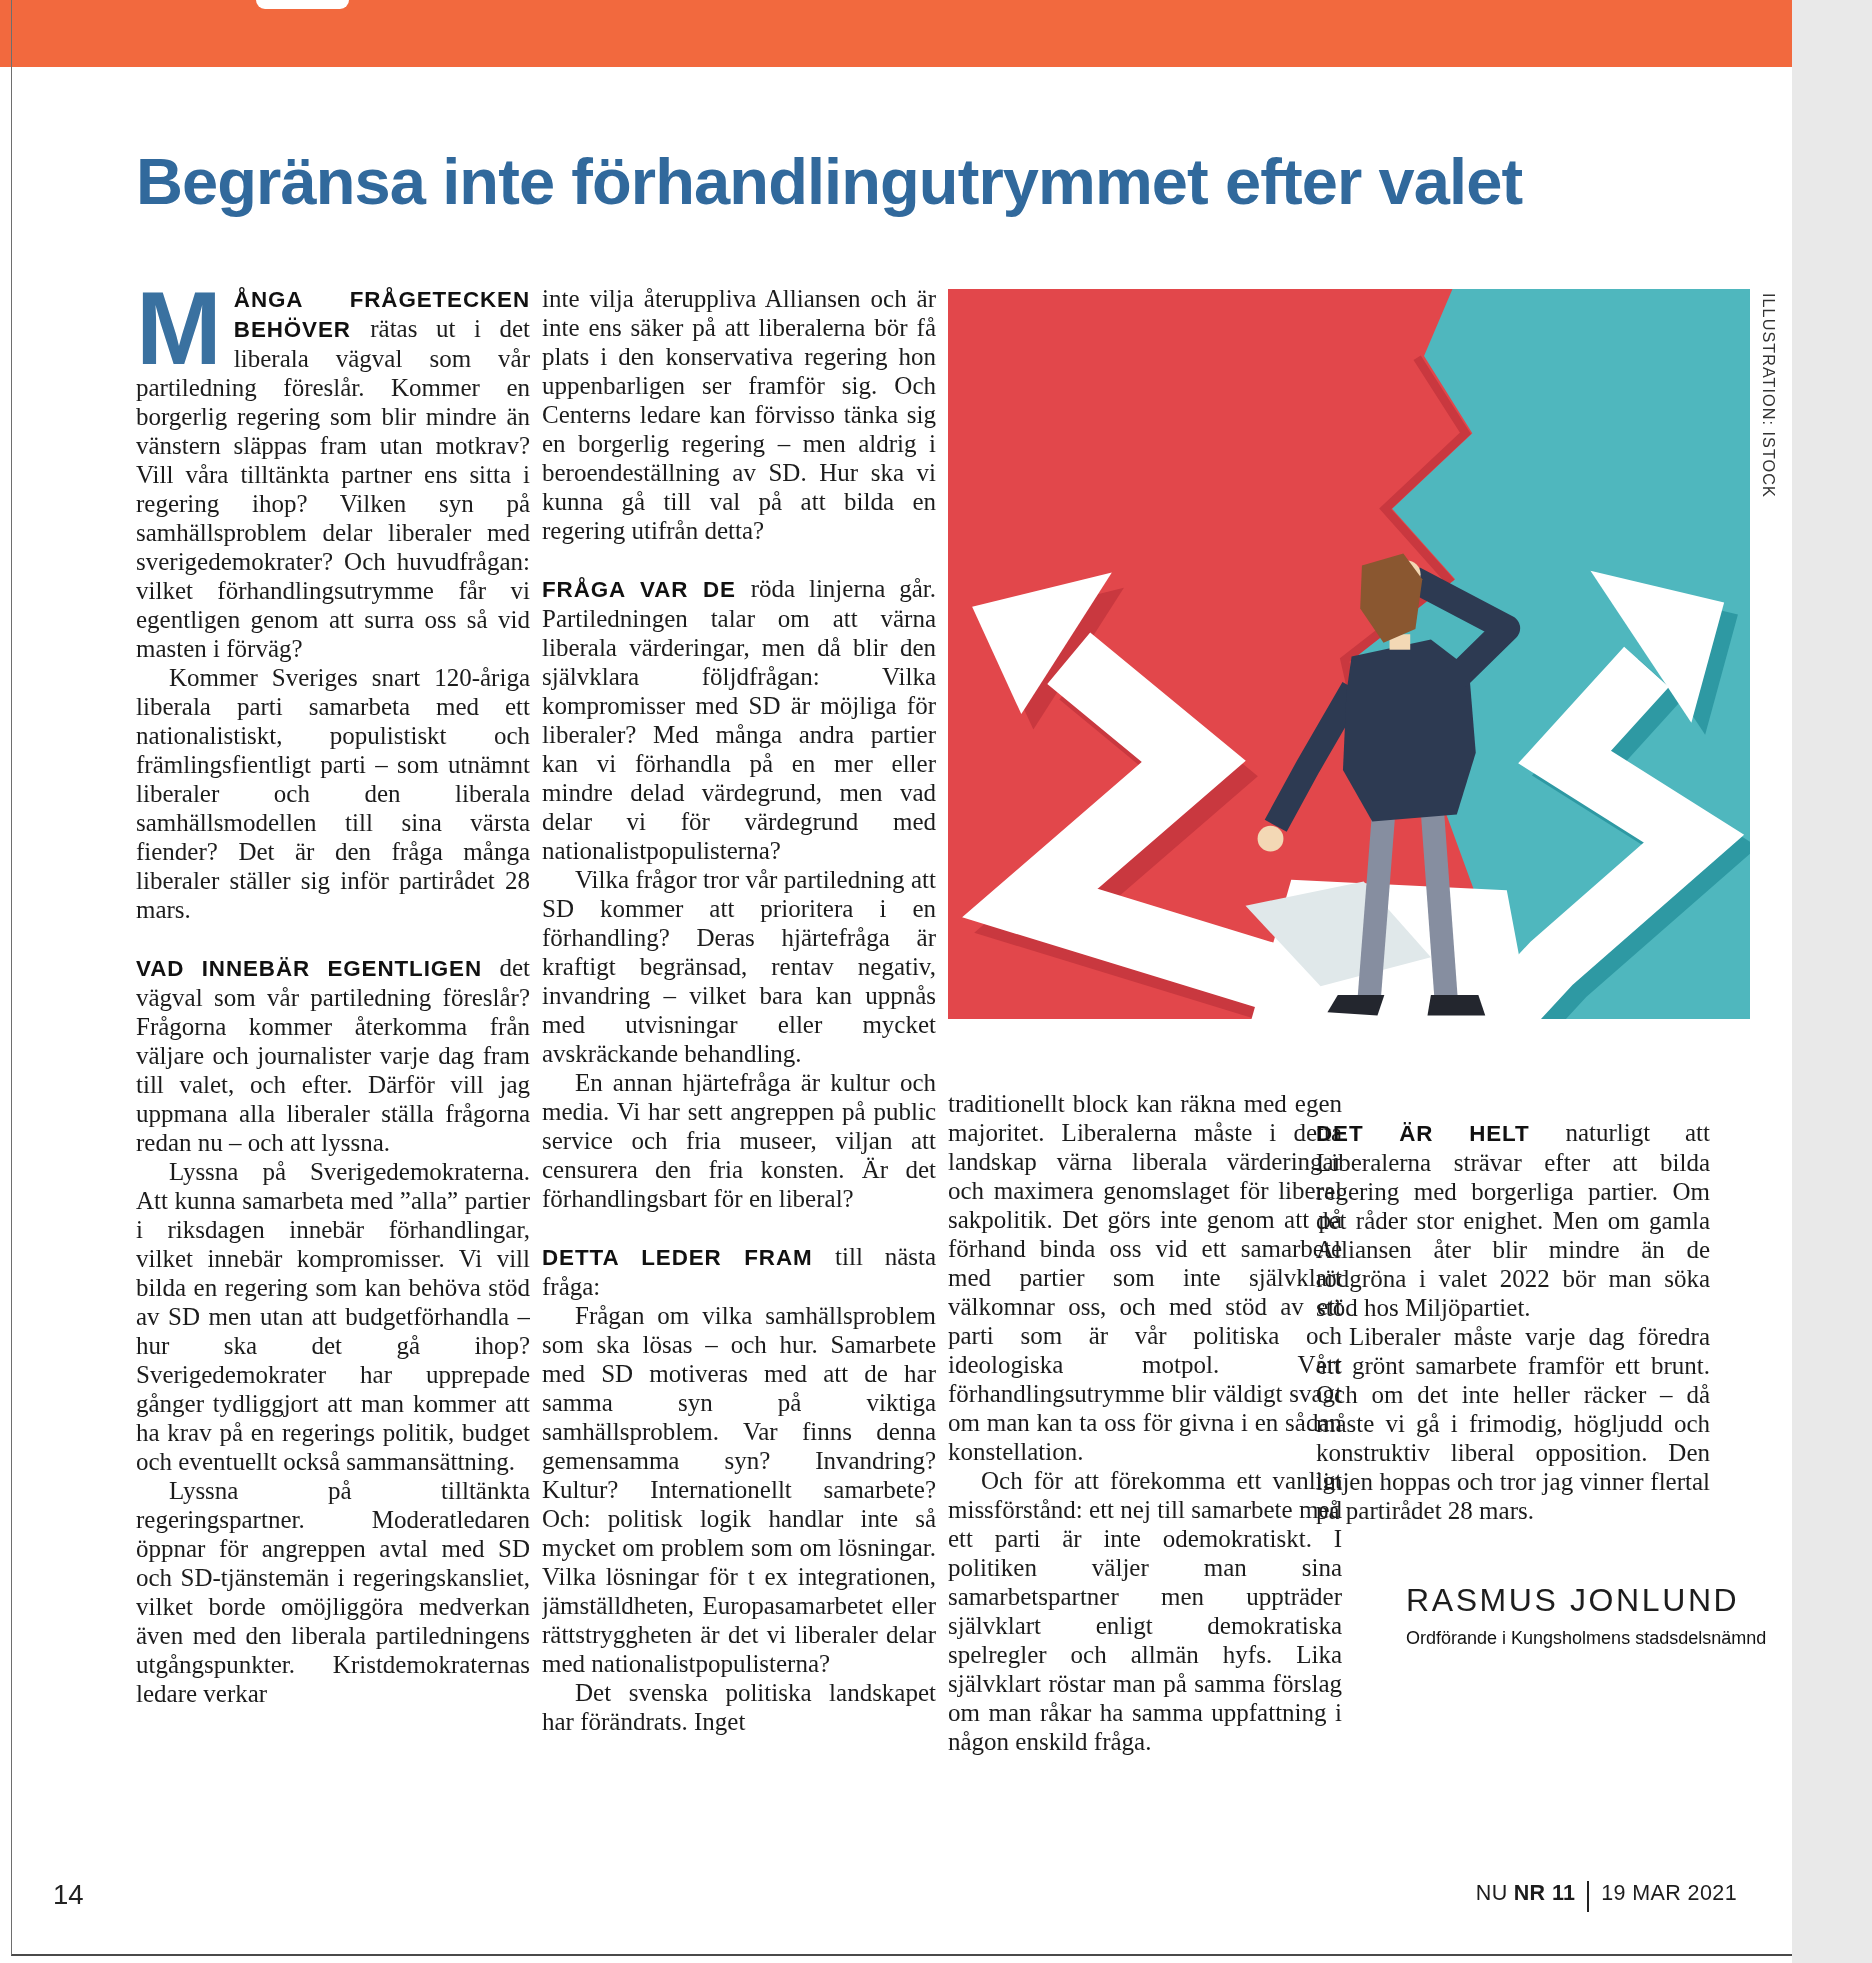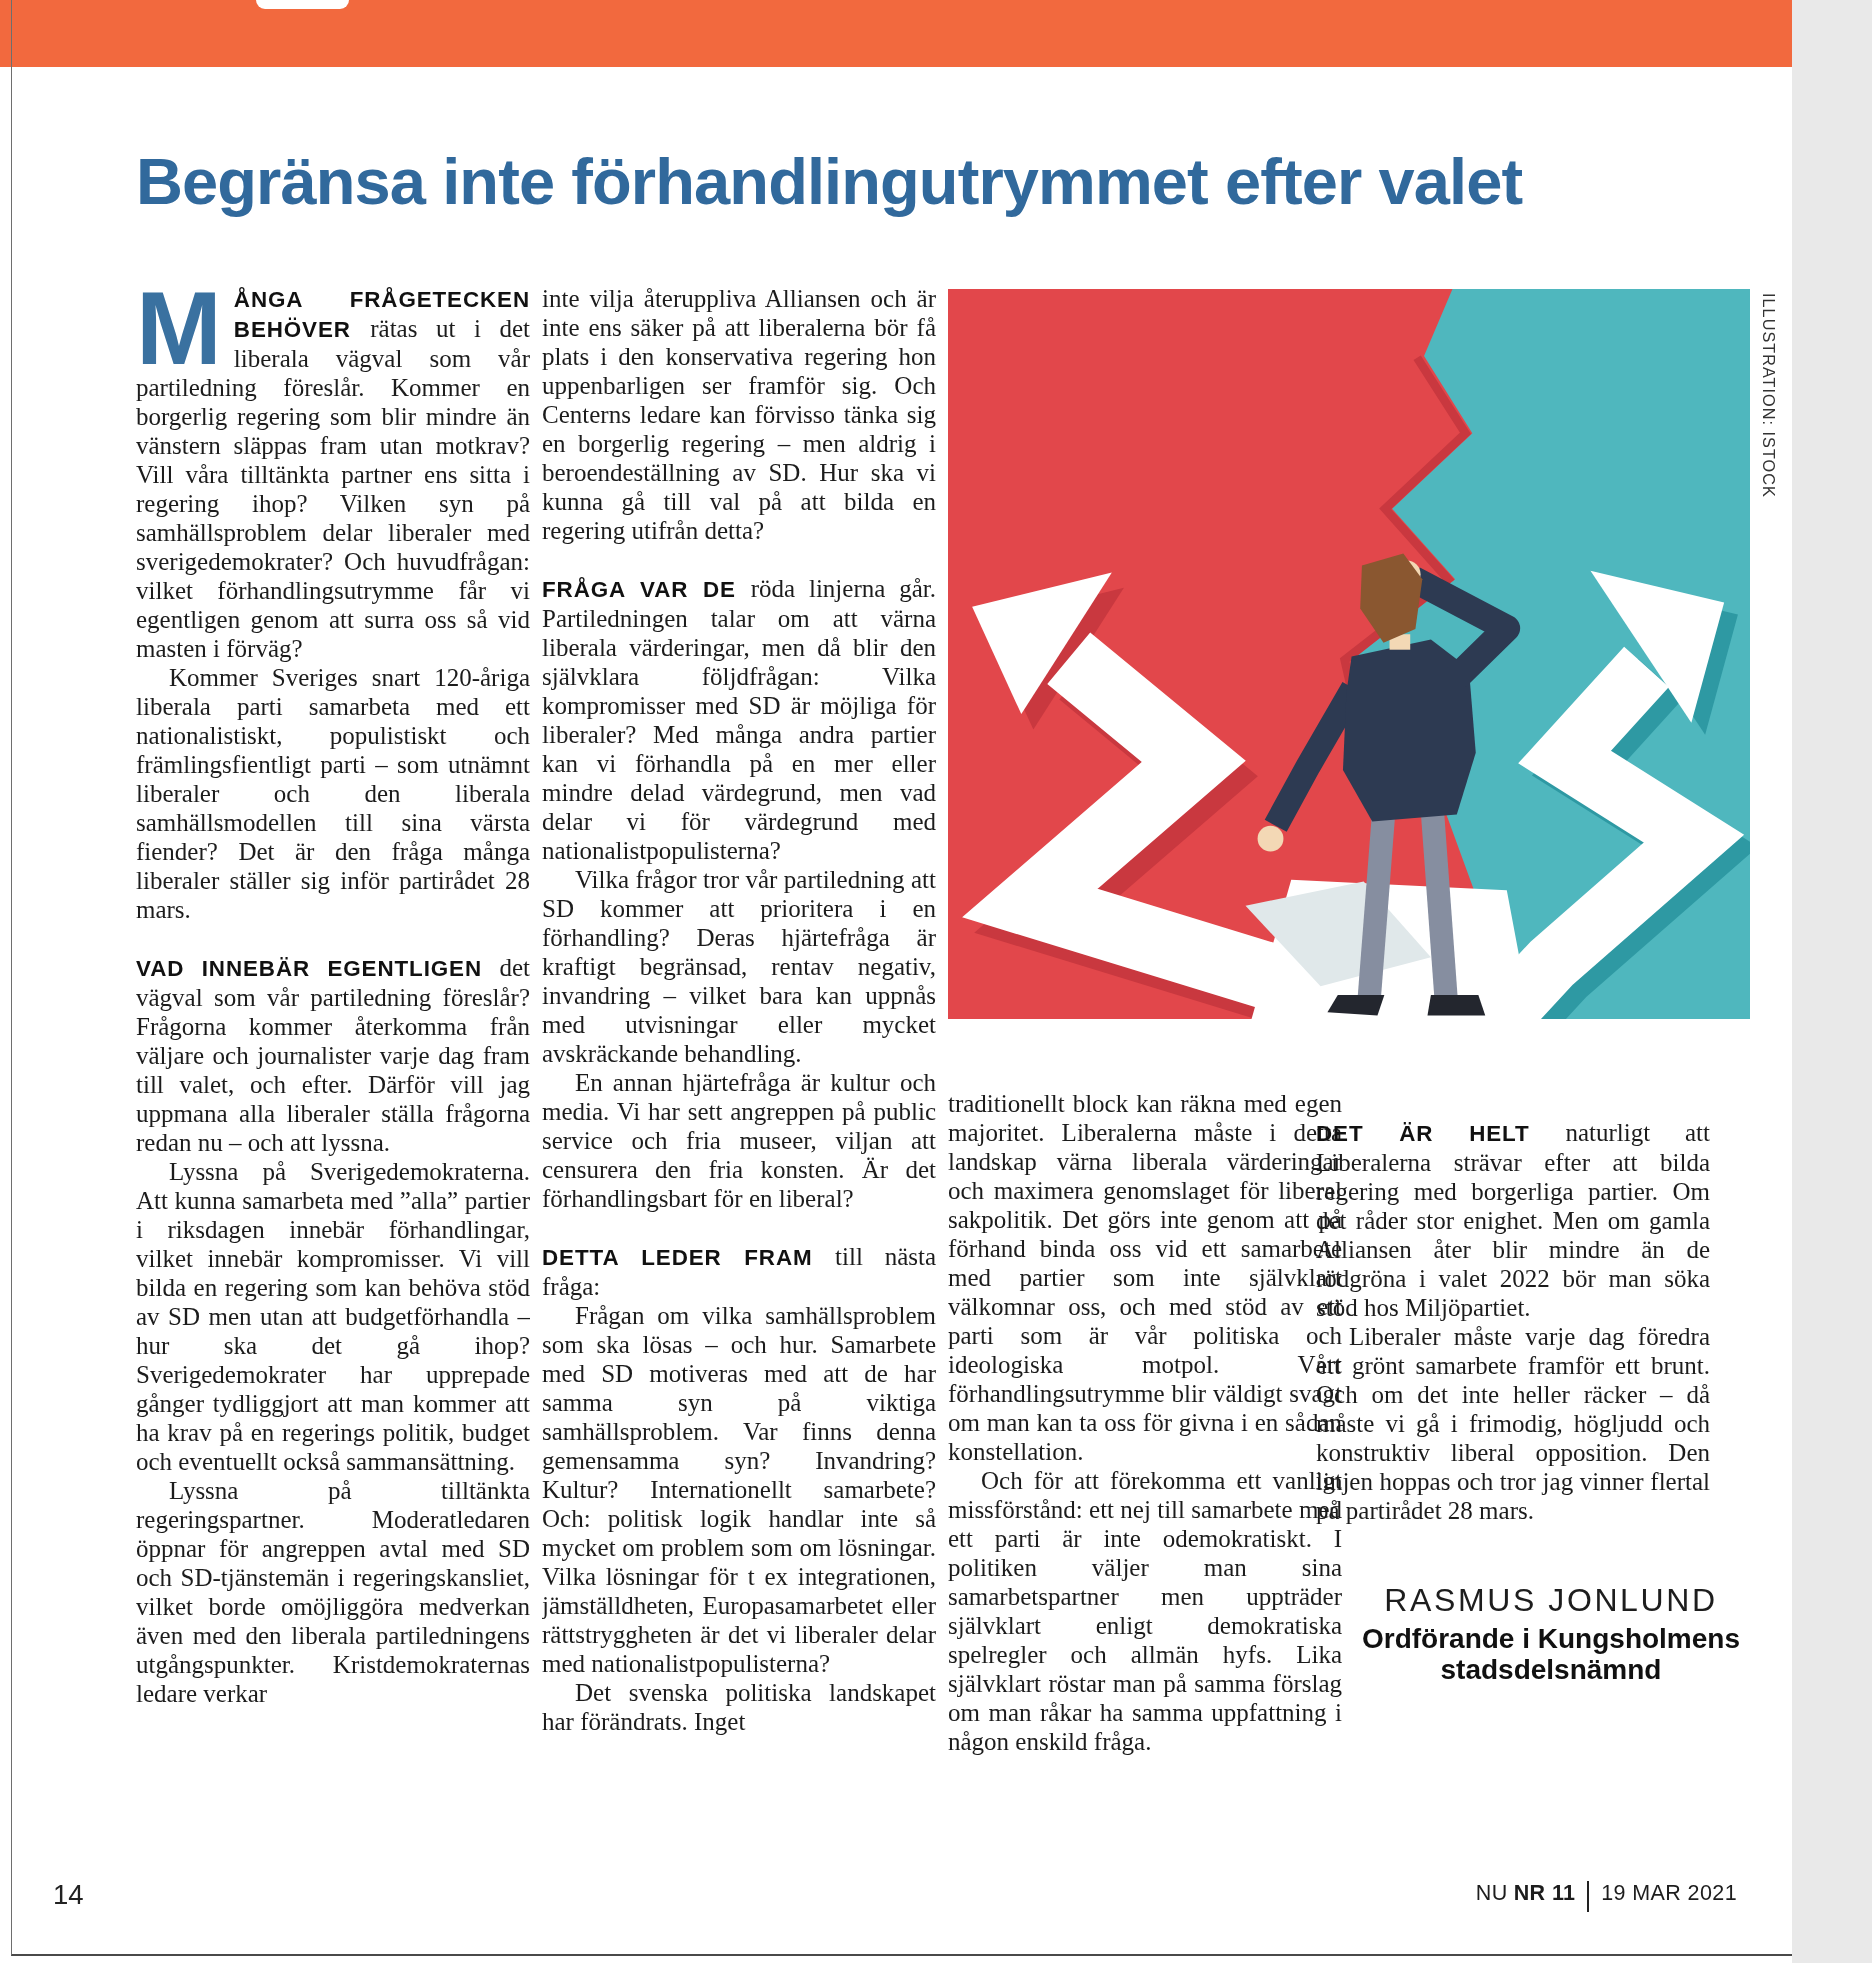--- a/index.html
+++ b/index.html
@@ -20,23 +20,23 @@
   .para{margin:0;}
   .para.indent{text-indent:33px;}
   .para.kickerp{margin-top:29px;}
   .kicker{font-family:"Liberation Sans",sans-serif;font-weight:700;font-size:22.4px;
         letter-spacing:0.9px;color:#111;}
   .dropcap{float:left;font-family:"Liberation Sans",sans-serif;font-weight:700;
         font-size:103px;line-height:76px;color:#3A71A0;margin:6.9px 12px 1.7px 0;}
   .illustration{position:absolute;left:948px;top:289px;width:802px;height:730px;}
   .credit{position:absolute;left:1759px;top:293px;height:482px;writing-mode:vertical-rl;
         font-size:16.3px;letter-spacing:1px;color:#333;font-family:"Liberation Sans",sans-serif;}
-  .byline{position:absolute;left:1354px;top:1580px;width:394px;text-align:center;}
+  .byline{position:absolute;left:1406px;top:1580px;width:394px;text-align:left;}
   .byline-name{font-weight:400;font-size:32px;line-height:40px;letter-spacing:2.6px;color:#1d1d1d;}
-  .byline-role{font-weight:700;font-size:28px;line-height:31px;color:#111;margin-top:3.4px;}
+  .byline-role{font-weight:400;font-size:18px;line-height:31px;color:#111;margin-top:3.4px;}
   .pagenum{position:absolute;left:53px;top:1879px;font-weight:500;font-size:27.5px;color:#222;}
   .footer-right{position:absolute;right:55px;top:1881px;font-size:21.5px;color:#1d1d1d;
         letter-spacing:0.4px;display:flex;align-items:flex-start;}
   .footer-right .bold{font-weight:700;margin-left:6px;}
   .footer-sep{display:inline-block;width:1.7px;height:31px;background:#222;margin:0 12px;}
   .border-frame{position:absolute;left:11.2px;top:0;width:1849px;height:1954px;
         border-left:1.7px solid #6e6e6e;border-right:1.7px solid #6e6e6e;
         border-bottom:2.6px solid #4a4a4a;pointer-events:none;z-index:40;}
 </style>
 </head>

